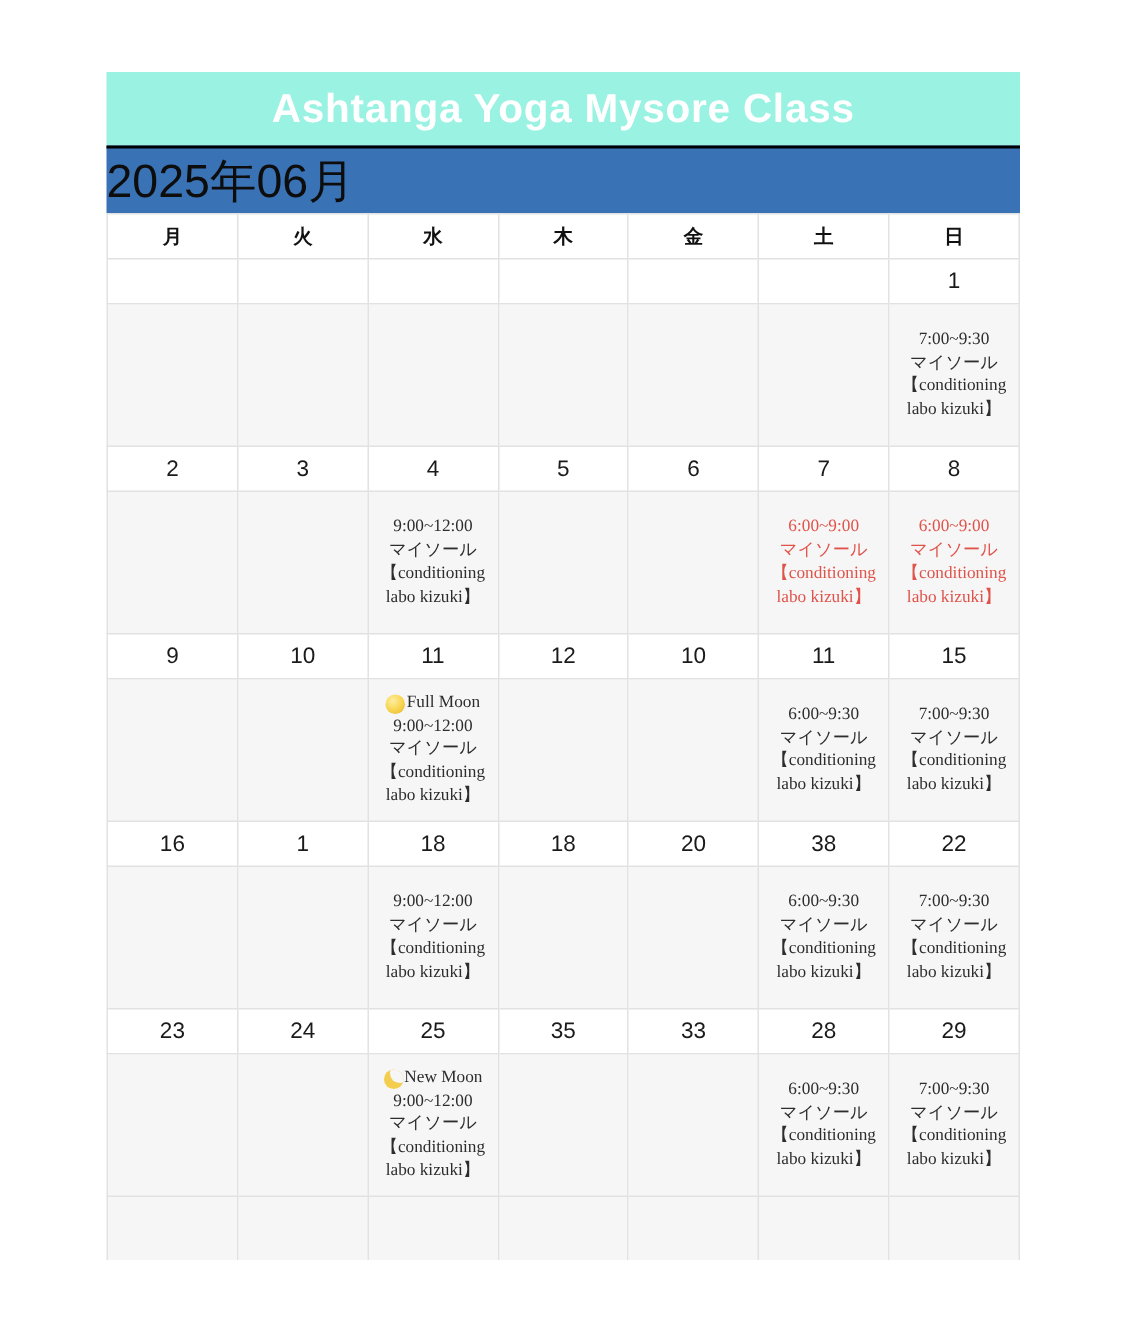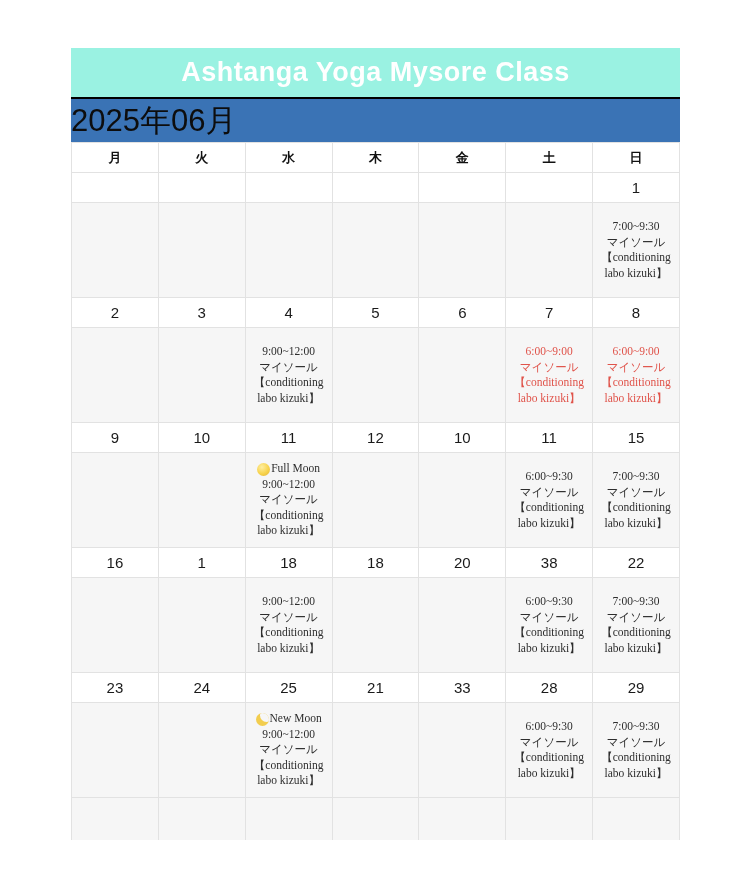--- a/index.html
+++ b/index.html
@@ -193,21 +193,21 @@
             <td>
               <div>7:00~9:30</div>
               <div>マイソール</div>
               <div>【conditioning labo kizuki】</div>
             </td>
           </tr>
           <tr class="daterow">
             <td>23</td>
             <td>24</td>
             <td>25</td>
-            <td>21</td>
+            <td>35</td>
             <td>33</td>
             <td>28</td>
             <td>29</td>
           </tr>
           <tr class="eventrow">
             <td></td>
             <td></td>
             <td>
               <div class="moon-line">
                 <span class="moon-new"></span>

